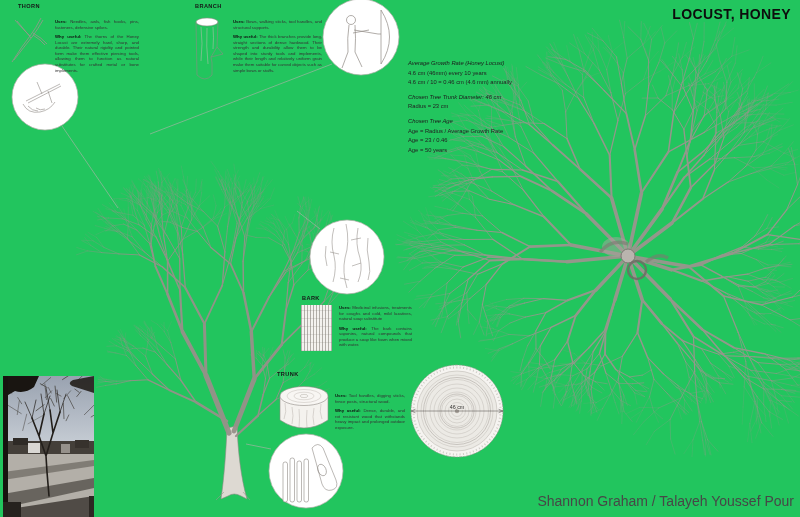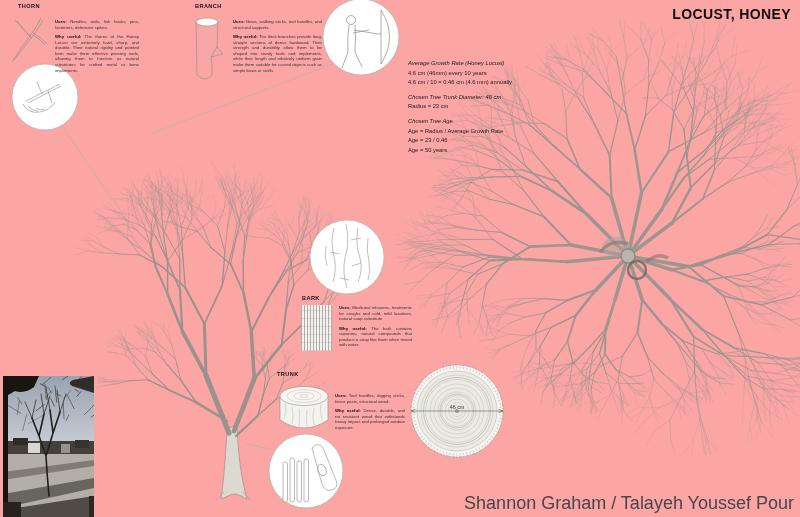--- a/index.html
+++ b/index.html
@@ -1,24 +1,24 @@
 <!DOCTYPE html>
 <html><head>
 <meta charset="utf-8">
 <style>
   html,body{margin:0;padding:0;background:#888;}
-  .poster{position:relative;width:800px;height:517px;background:#fca5a5;overflow:hidden;
+  .poster{position:relative;width:800px;height:517px;background:#22c55e;overflow:hidden;
     font-family:"Liberation Sans","DejaVu Sans",sans-serif;color:#2b2b2b;}
   .abs{position:absolute;}
   .h-sec{font-size:5.6px;font-weight:bold;letter-spacing:.4px;color:#161616;}
   .txt{font-size:4.3px;line-height:1.3;text-align:justify;color:#333;}
   .txt p{margin:0 0 4px 0;}
   .txt b{color:#111;}
   .page-title{font-size:14px;font-weight:bold;letter-spacing:.4px;color:#0d0d0d;}
-  .credit{font-size:18px;color:#474747;}
+  .credit{font-size:14px;color:#474747;}
   .calc{font-size:5.8px;line-height:9.6px;color:#222;width:190px;}
   .calc .ih{font-style:italic;margin-top:5px;color:#1c1c1c;}
   .calc .ih:first-child{margin-top:0;}
   .bark-swatch{width:31px;height:46px;
     background:
       repeating-linear-gradient(90deg, rgba(122,117,110,.55) 0 .7px, rgba(0,0,0,0) .7px 3px),
       repeating-linear-gradient(0deg, rgba(122,117,110,.18) 0 .6px, rgba(0,0,0,0) .6px 8px),
       #f4f2ef;
     }
   svg{display:block;}

